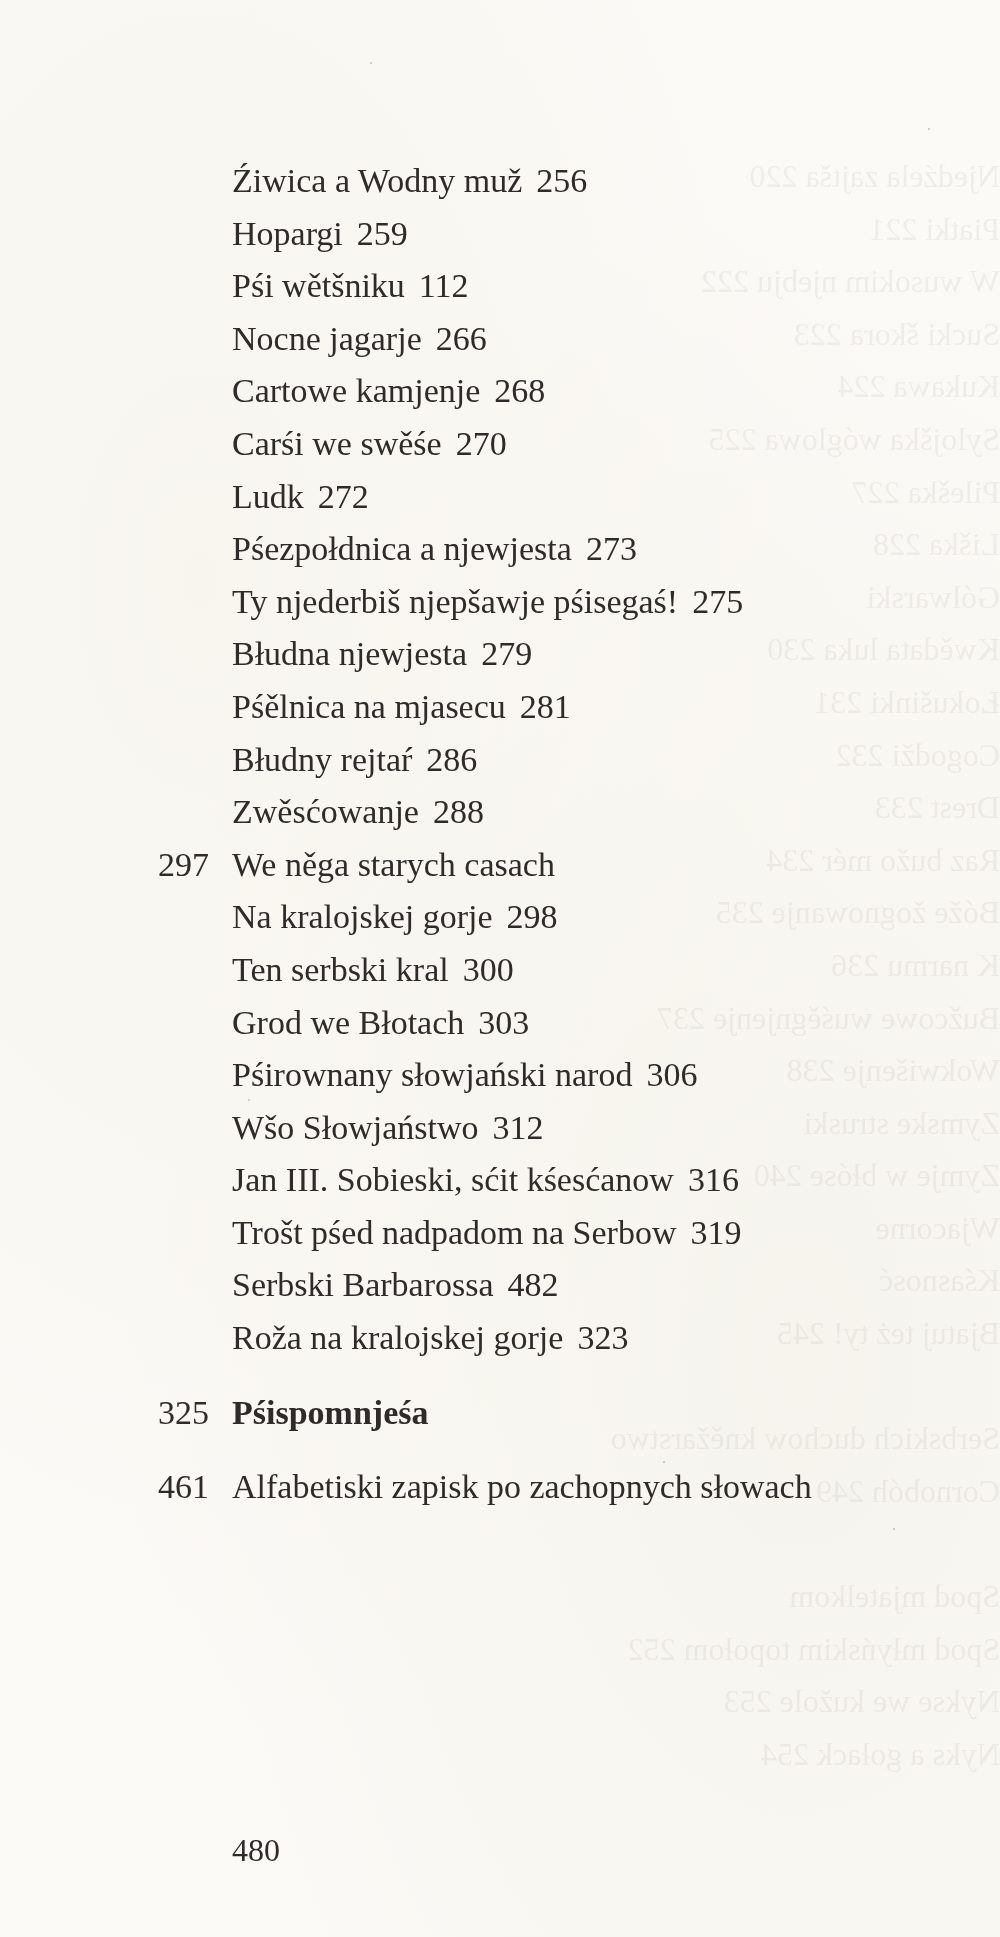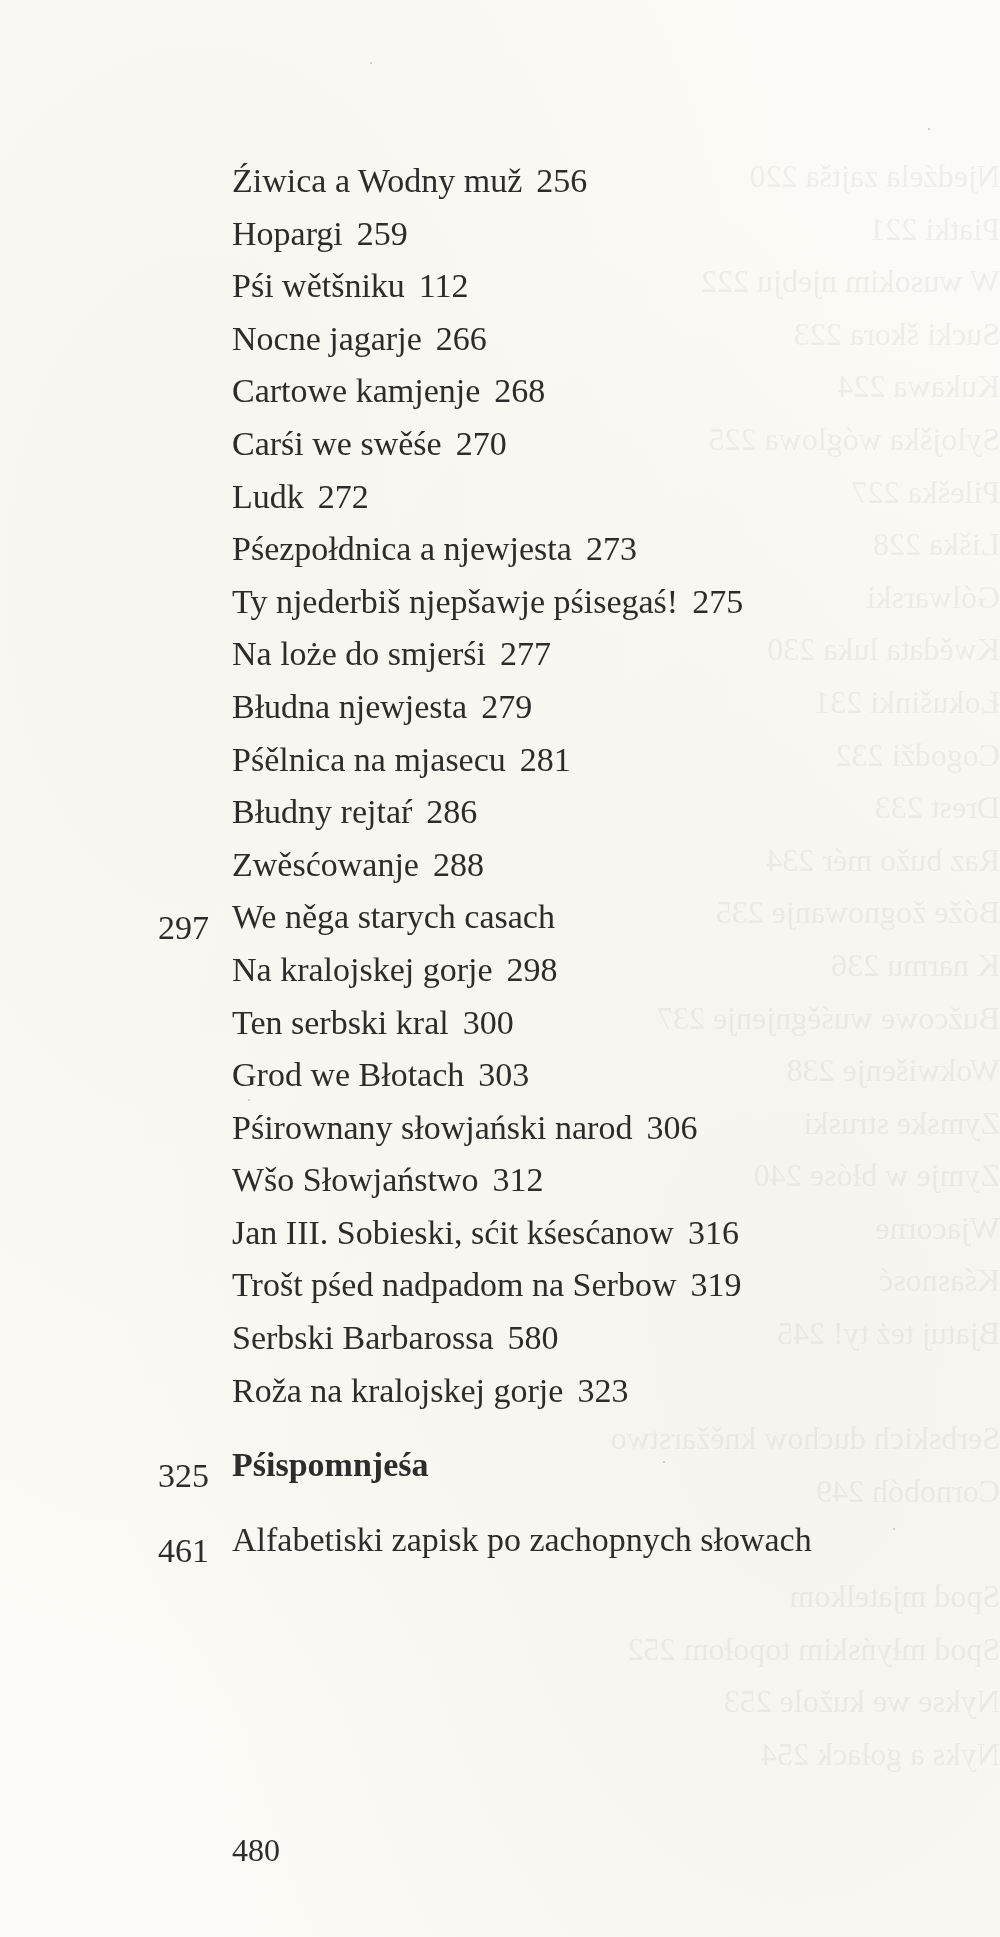--- a/index.html
+++ b/index.html
@@ -48,21 +48,20 @@
       height: 52.6px;
       font-size: 34px;
       line-height: 52.6px;
       white-space: nowrap;
     }
     .entry .pg-left {
       position: absolute;
       left: 158px;
       width: 68px;
       text-align: left;
-      margin-top: 11px;
     }
     .entry .title {
       position: absolute;
       left: 232px;
     }
     .entry .pg {
       margin-left: 14px;
     }
     .entry.section .title {
       font-weight: bold;
@@ -148,23 +147,20 @@
         <div class="entry">
           <span class="title"><span>Ludk</span><span class="pg">272</span></span>
         </div>
         <div class="entry">
           <span class="title"><span>Pśezpołdnica a njewjesta</span><span class="pg">273</span></span>
         </div>
         <div class="entry">
           <span class="title"><span>Ty njederbiš njepšawje pśisegaś!</span><span class="pg">275</span></span>
         </div>
         <div class="entry">
-          <span class="title"><span>Na lożе do smjerśi</span><span class="pg">277</span></span>
-        </div>
-        <div class="entry">
           <span class="title"><span>Błudna njewjesta</span><span class="pg">279</span></span>
         </div>
         <div class="entry">
           <span class="title"><span>Pśělnica na mjasecu</span><span class="pg">281</span></span>
         </div>
         <div class="entry">
           <span class="title"><span>Błudny rejtaŕ</span><span class="pg">286</span></span>
         </div>
         <div class="entry">
           <span class="title"><span>Zwěsćowanje</span><span class="pg">288</span></span>
@@ -192,21 +188,21 @@
         <div class="entry">
           <span class="title"><span>Wšo Słowjaństwo</span><span class="pg">312</span></span>
         </div>
         <div class="entry">
           <span class="title"><span>Jan III. Sobieski, sćit  kśesćanow</span><span class="pg">316</span></span>
         </div>
         <div class="entry">
           <span class="title"><span>Trošt pśed nadpadom na Serbow</span><span class="pg">319</span></span>
         </div>
         <div class="entry">
-          <span class="title"><span>Serbski Barbarossa</span><span class="pg">580</span></span>
+          <span class="title"><span>Serbski Barbarossa</span><span class="pg">482</span></span>
         </div>
         <div class="entry">
           <span class="title"><span>Roža na kralojskej gorje</span><span class="pg">323</span></span>
         </div>
       </div>
 
     <div class="gap"></div>
     <div class="entry section">
       <span class="pg-left">325</span>
       <span class="title">Pśispomnjeśa</span>

